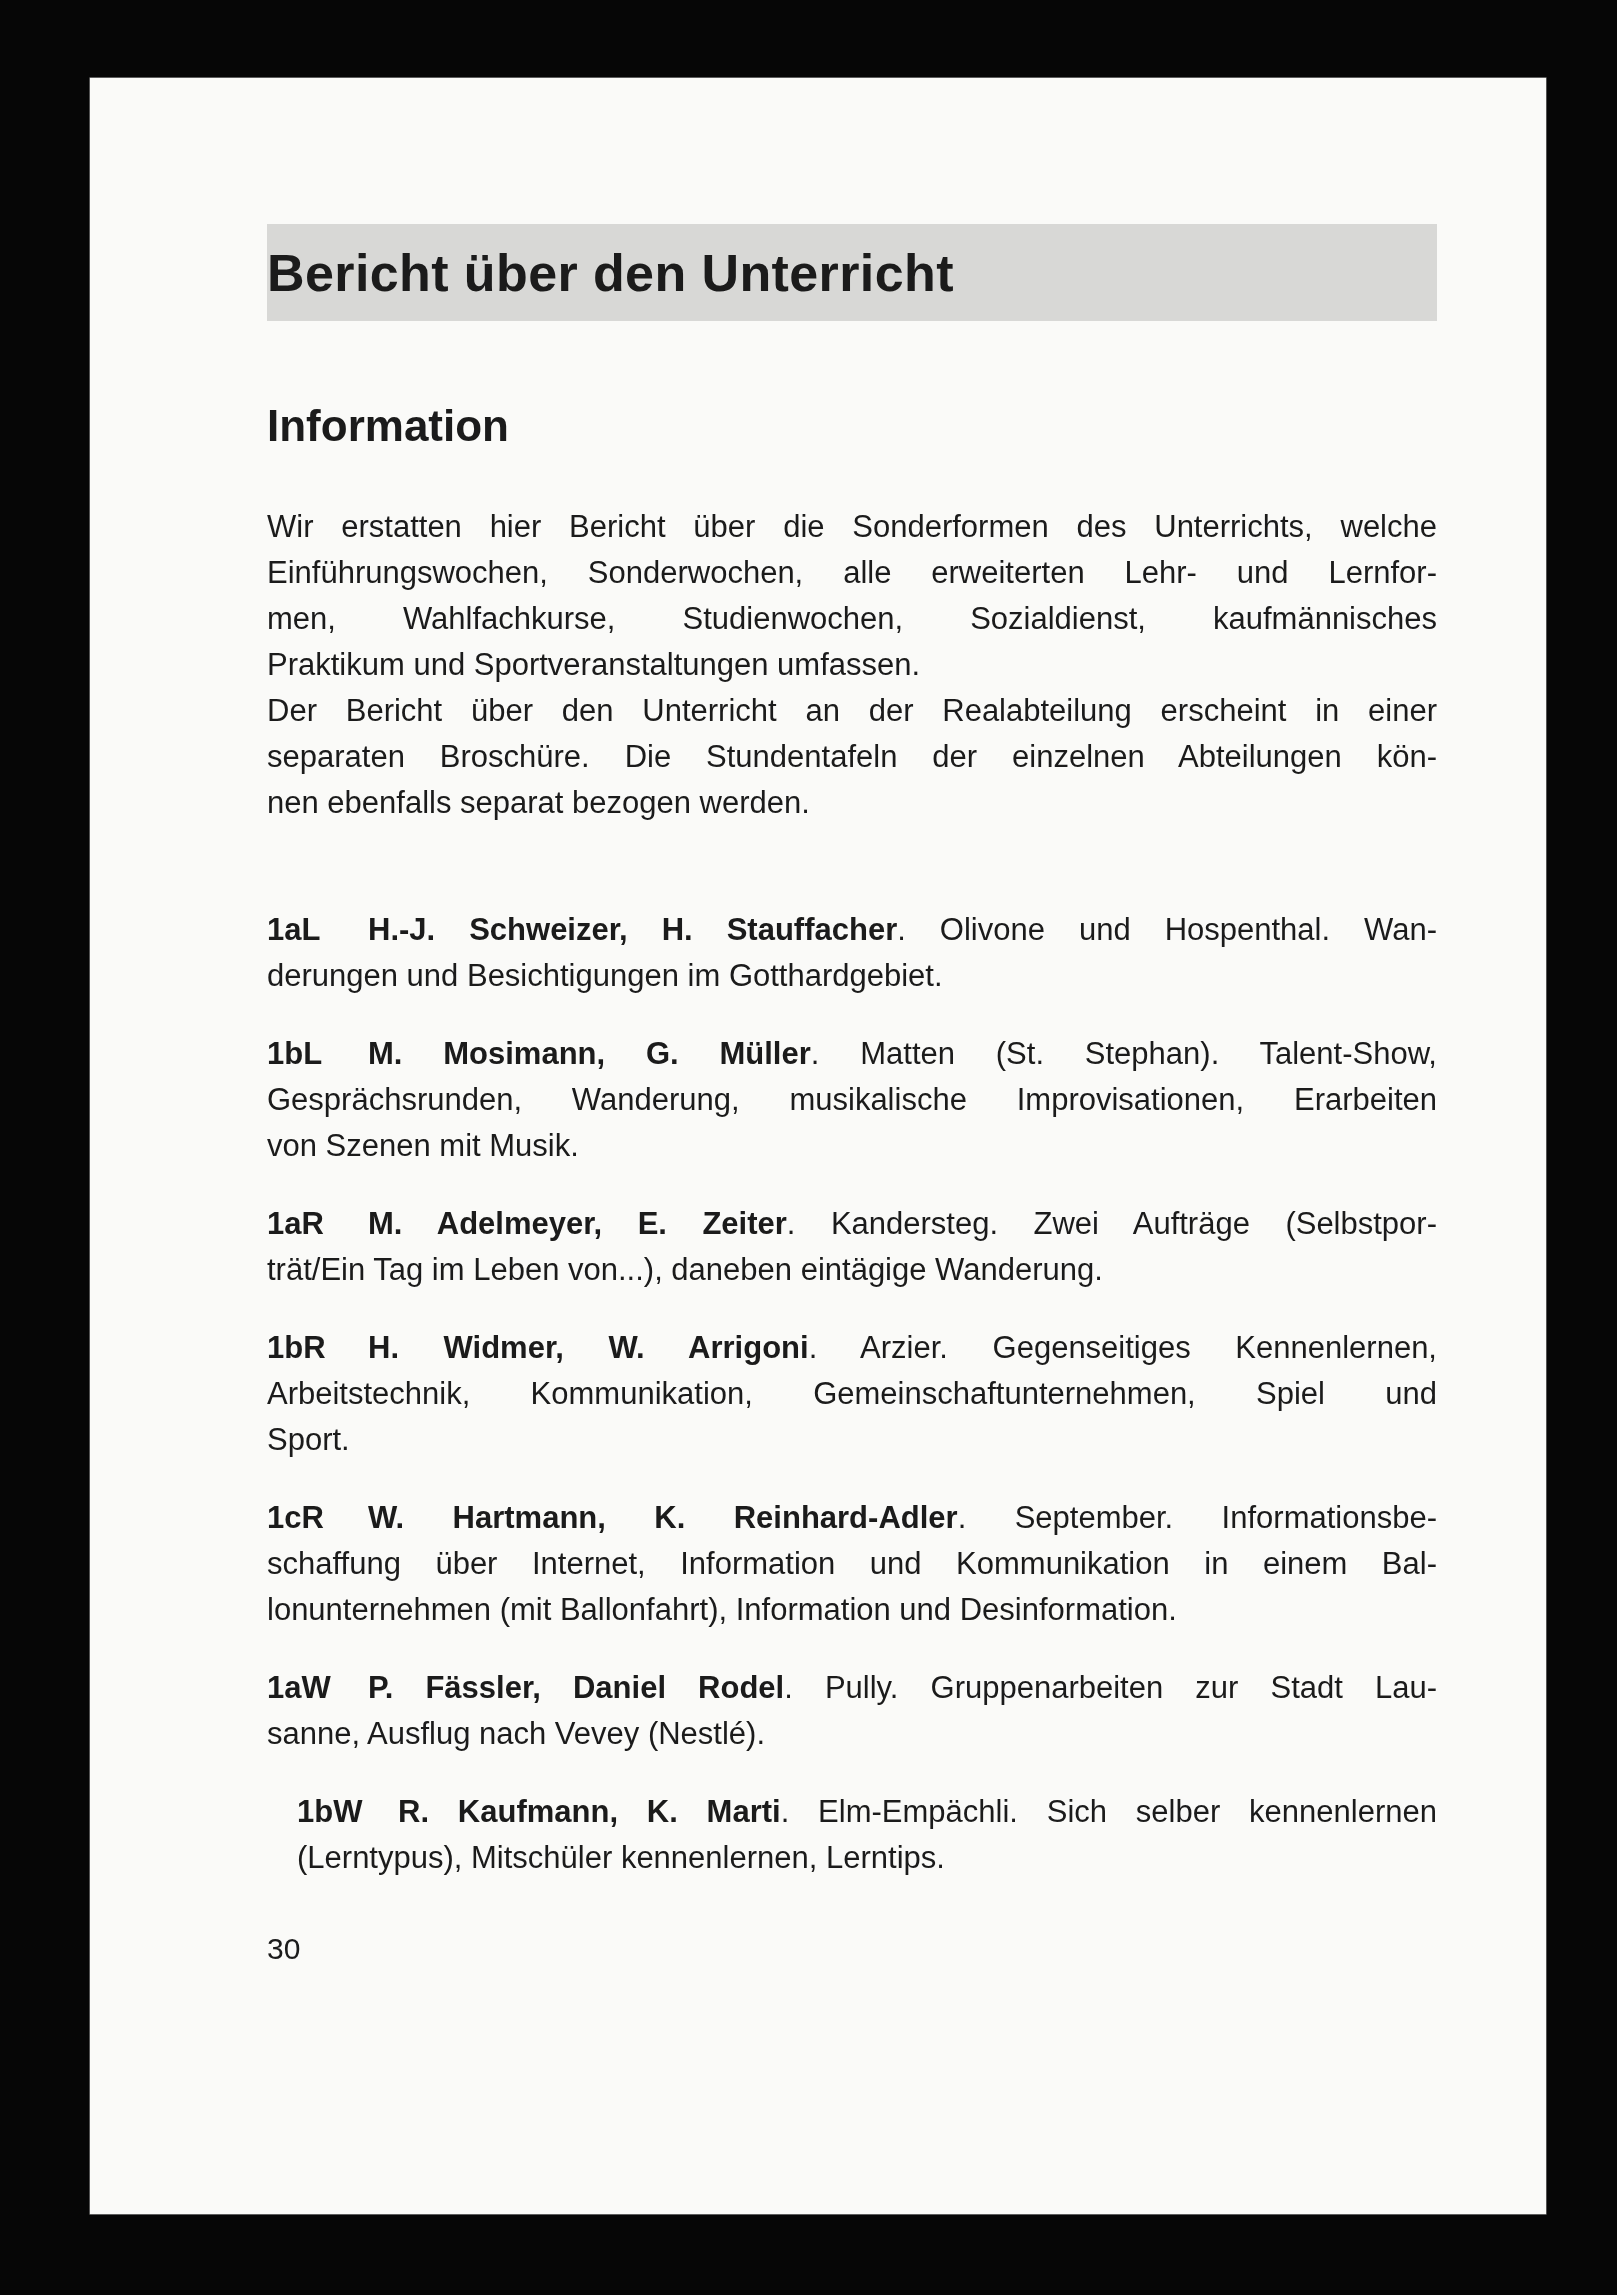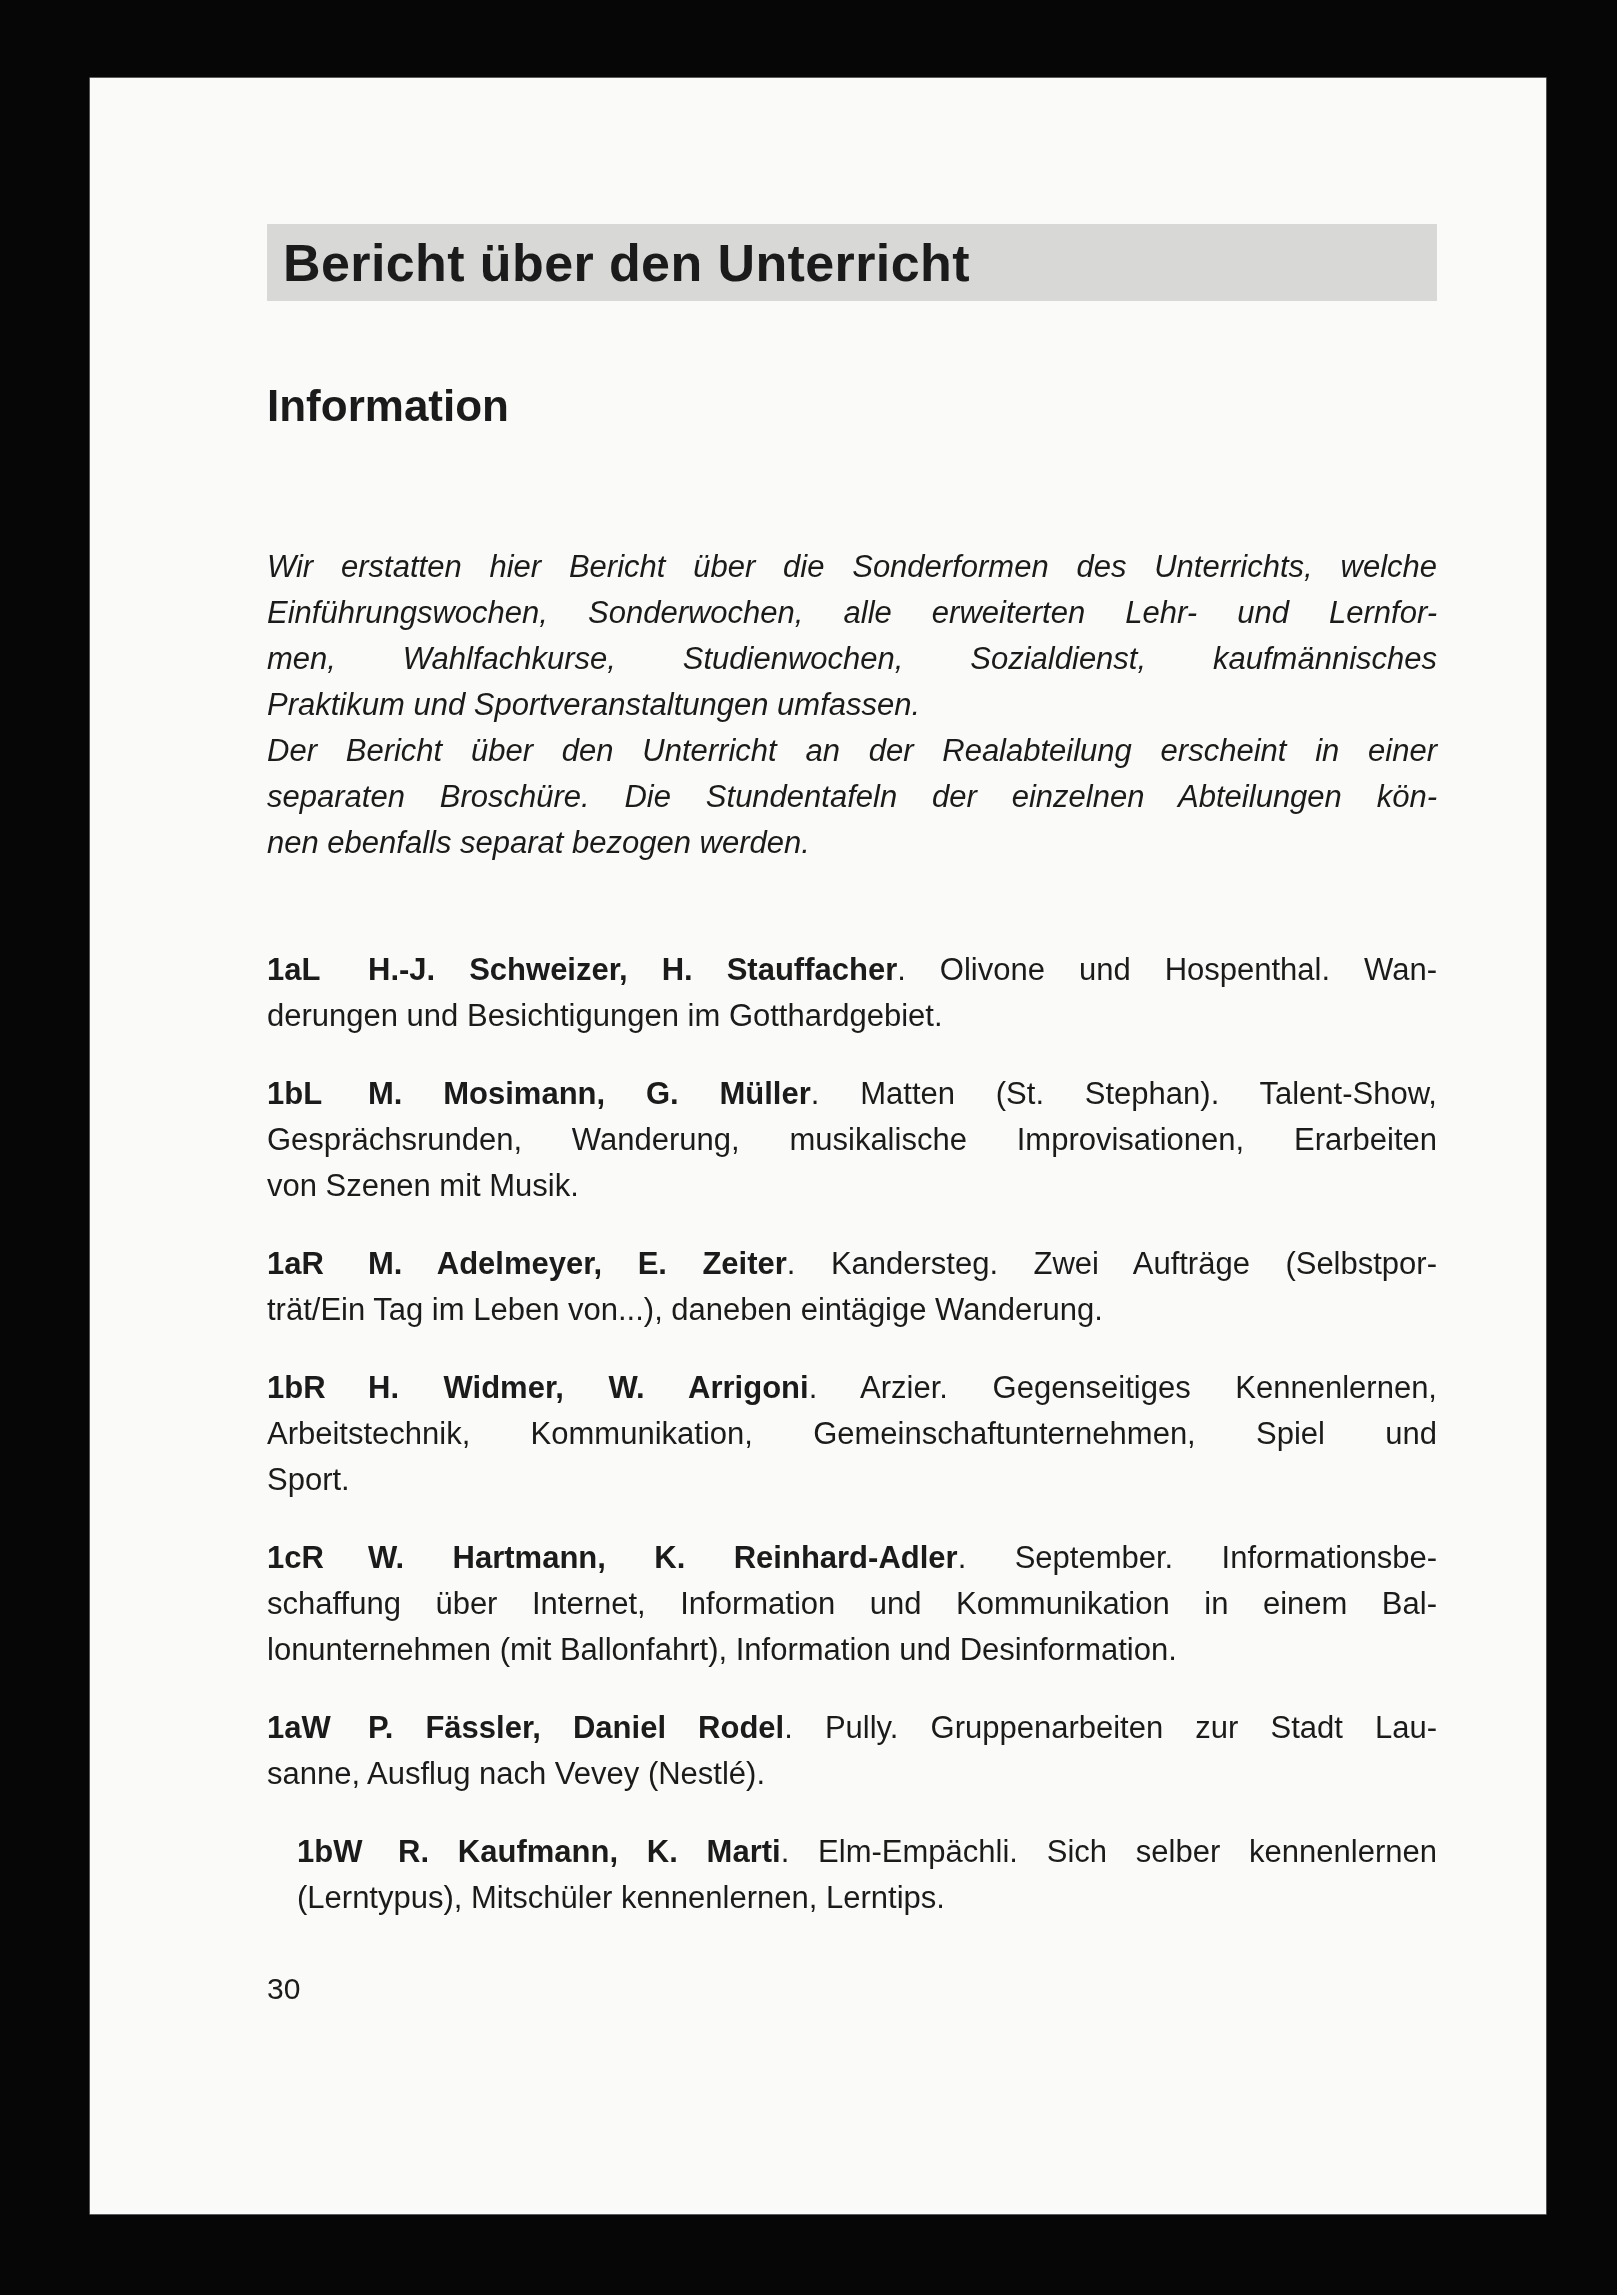--- a/index.html
+++ b/index.html
@@ -19,41 +19,40 @@
     box-shadow: 0 0 0 0.8px #2a2a2a inset;
   }
   .content {
     position: absolute;
     left: 178px; top: 0;
     width: 1170px;
     color: #1b1b1b;
   }
   .banner {
     margin-top: 147px;
-    height: 77px;
+    height: 97px;
     background: #d8d8d6;
     display: flex;
     align-items: center;
-    padding-left: 16px;
     box-sizing: border-box;
   }
   .banner .title {
     font-size: 52px;
     font-weight: bold;
     letter-spacing: 0.4px;
     white-space: nowrap;
   }
   .h-intro {
     margin: 82px 0 0 0;
     font-size: 44px;
     line-height: 45px;
     font-weight: bold;
     white-space: nowrap;
   }
-  .intro { margin-top: 116px; font-style: italic; }
+  .intro { margin-top: 56px; }
   .para { margin: 0; }
   .line {
     font-size: 31px;
     line-height: 46px;
     text-align: justify;
     text-align-last: justify;
     white-space: nowrap;
   }
   .line.last {
     text-align: left;

